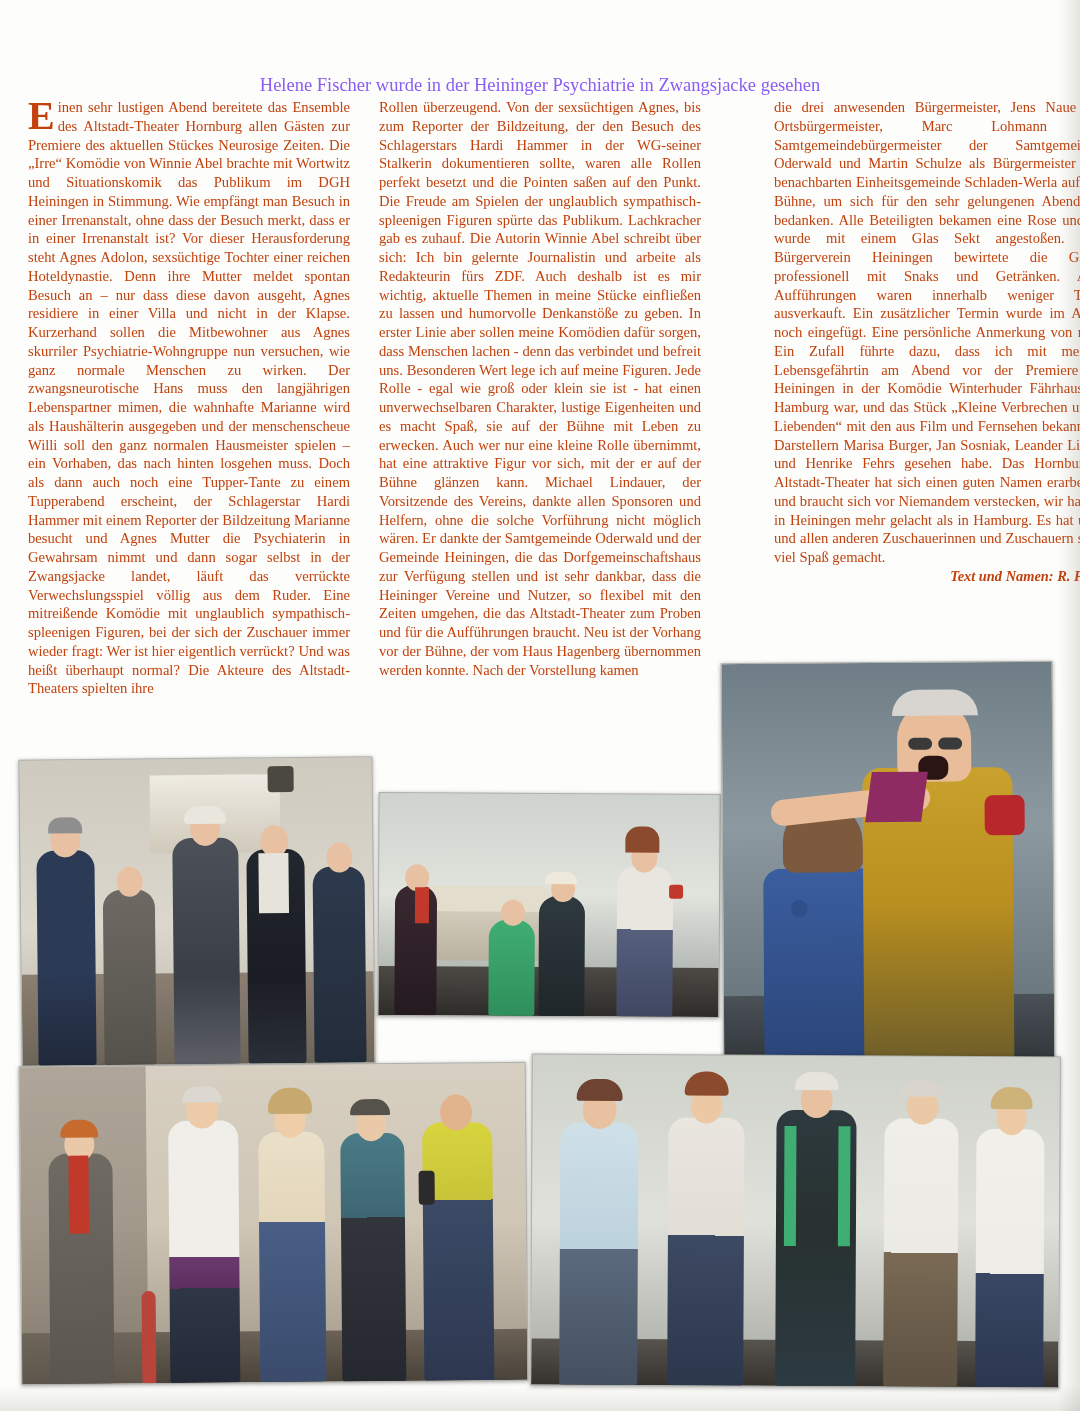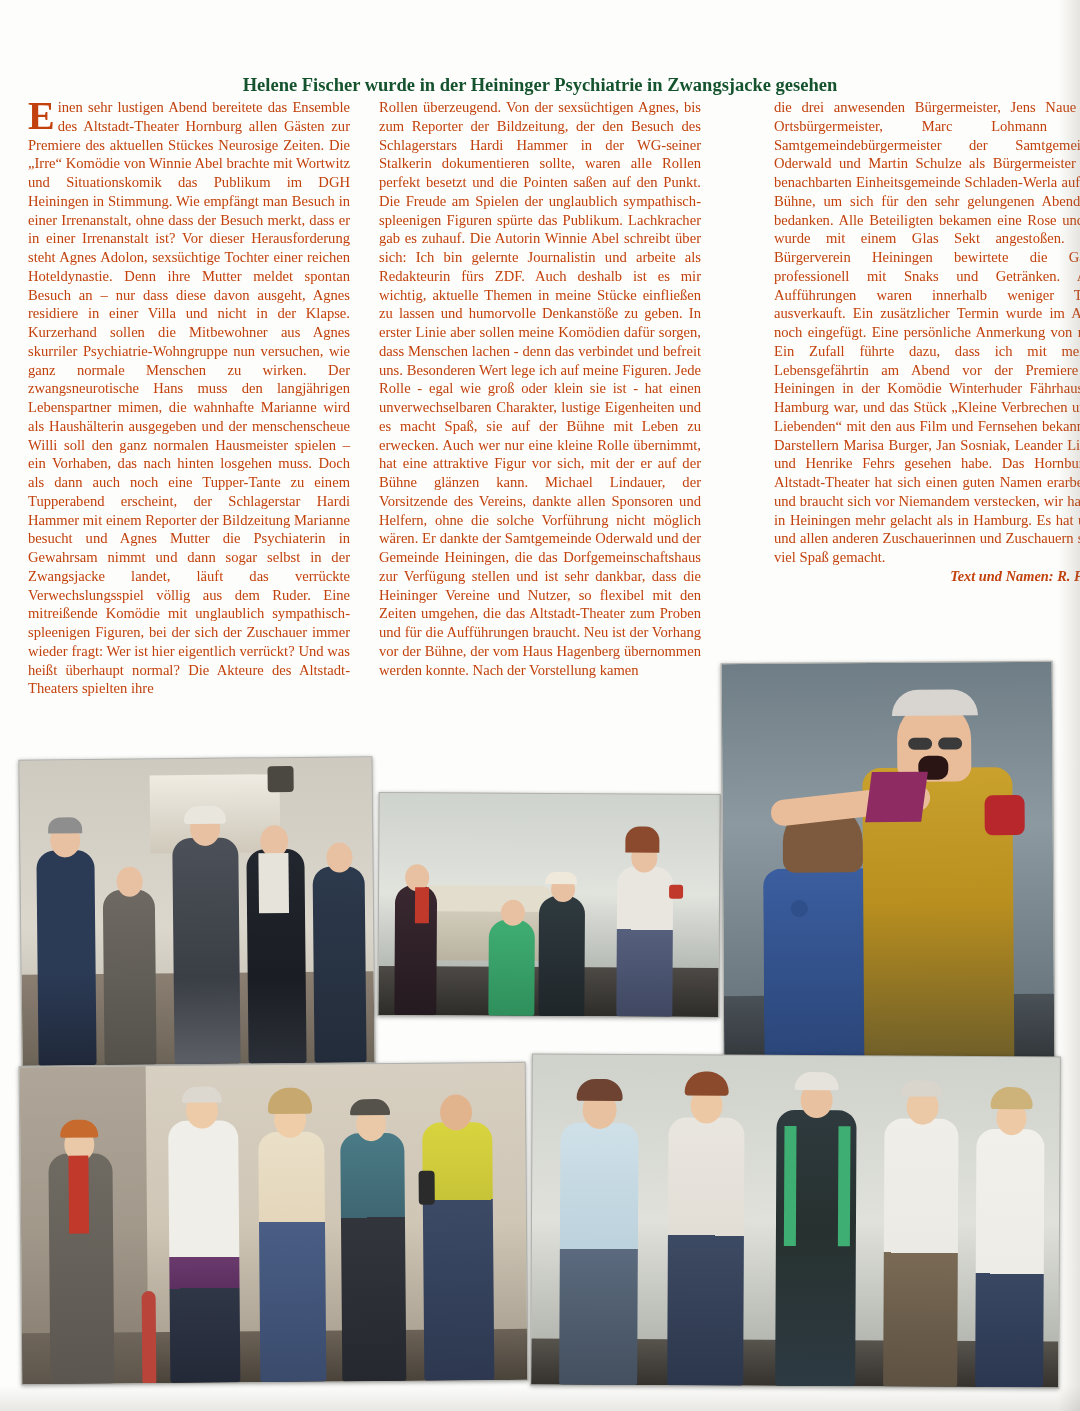--- a/index.html
+++ b/index.html
@@ -37,23 +37,23 @@
     letter-spacing: -0.3px;
     color: #111;
   }
   .subhead {
     position: absolute;
     left: 40px;
     top: 60px;
     width: 1000px;
     text-align: center;
     font-family: "Liberation Serif", serif;
-    font-weight: bold;
+    font-weight: normal;
     font-size: 18.5px;
-    color: #14532d;
+    color: #8b5cf6;
   }
 
   
   .cols {
     position: absolute;
     left: 28px;
     top: 98px;
     width: 1030px;
     height: 660px;
   }

